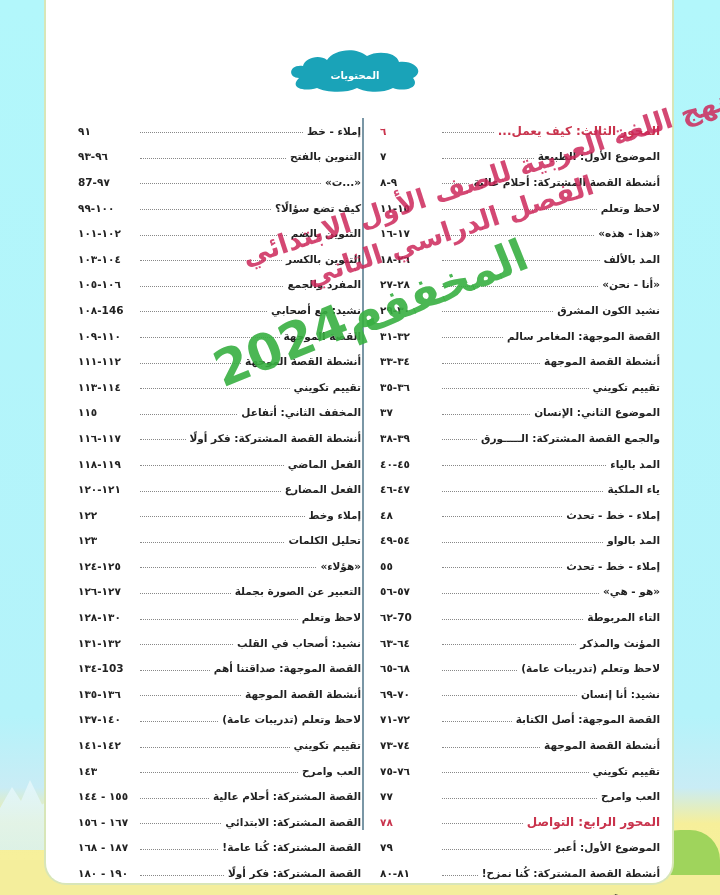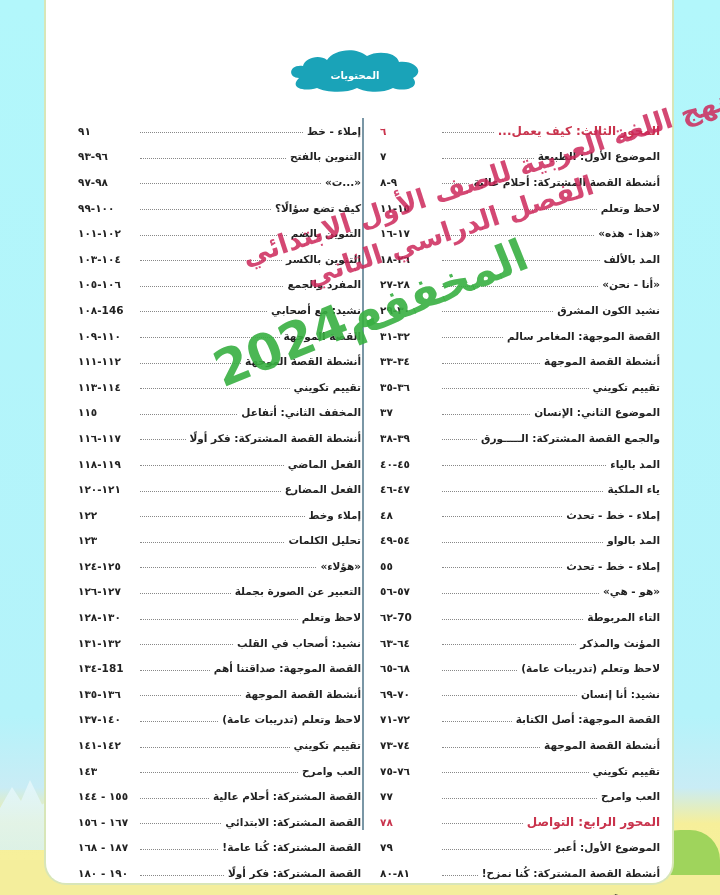--- a/index.html
+++ b/index.html
@@ -286,21 +286,21 @@
         <span class="page-no">٩١</span>
       </div>
       <div class="row">
         <span class="label">التنوين بالفتح</span>
         <span class="dots"></span>
         <span class="page-no">٩٦-٩٣</span>
       </div>
       <div class="row">
         <span class="label">«...ت»</span>
         <span class="dots"></span>
-        <span class="page-no">٩٨-٩٧</span>
+        <span class="page-no">87-٩٧</span>
       </div>
       <div class="row">
         <span class="label">كيف تضع سؤالًا؟</span>
         <span class="dots"></span>
         <span class="page-no">١٠٠-٩٩</span>
       </div>
       <div class="row">
         <span class="label">التنوين بالضم</span>
         <span class="dots"></span>
         <span class="page-no">١٠٢-١٠١</span>
@@ -381,21 +381,21 @@
         <span class="page-no">١٣٠-١٢٨</span>
       </div>
       <div class="row">
         <span class="label">نشيد: أصحاب في القلب</span>
         <span class="dots"></span>
         <span class="page-no">١٣٢-١٣١</span>
       </div>
       <div class="row">
         <span class="label">القصة الموجهة: صداقتنا أهم</span>
         <span class="dots"></span>
-        <span class="page-no">١٣٤-181</span>
+        <span class="page-no">١٣٤-103</span>
       </div>
       <div class="row">
         <span class="label">أنشطة القصة الموجهة</span>
         <span class="dots"></span>
         <span class="page-no">١٣٦-١٣٥</span>
       </div>
       <div class="row">
         <span class="label">لاحظ وتعلم (تدريبات عامة)</span>
         <span class="dots"></span>
         <span class="page-no">١٤٠-١٣٧</span>

